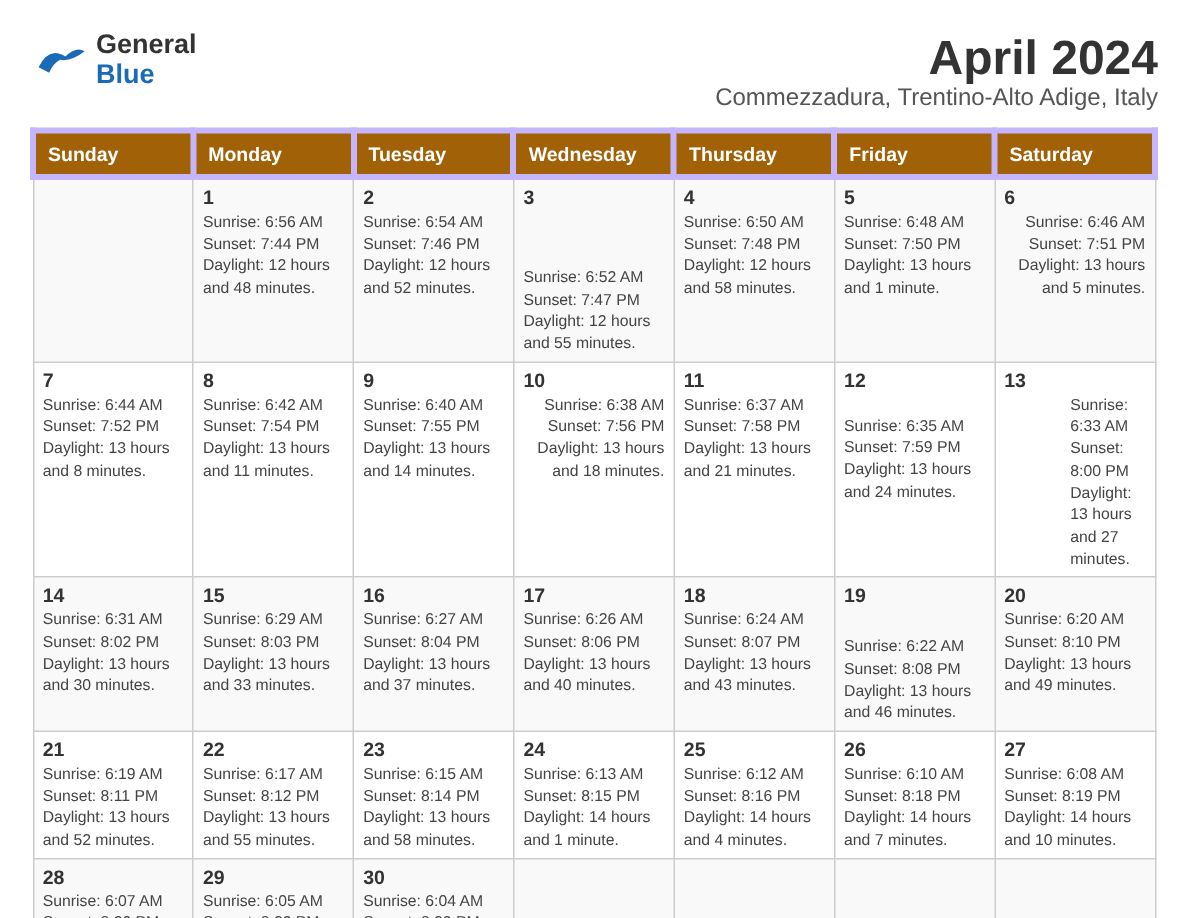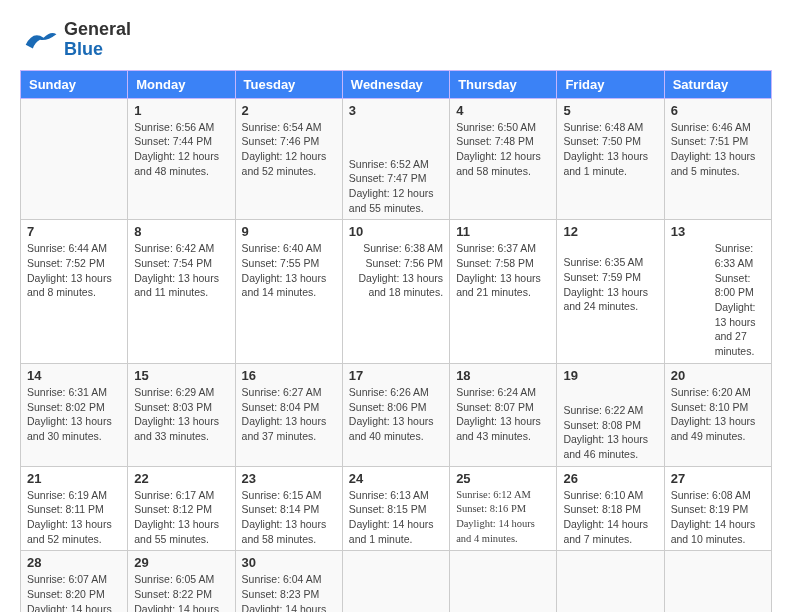--- a/index.html
+++ b/index.html
@@ -37,27 +37,27 @@
       font-size: 16px;
       font-weight: normal;
       color: #555;
     }
     table {
       width: 100%;
       border-collapse: collapse;
       font-size: 11px;
     }
     thead tr th {
-      background-color: #3b82f6;
+      background-color: #a16207;
       color: white;
       text-align: left;
       padding: 6px 8px;
       font-size: 13px;
       font-weight: bold;
-      border: 1px solid #c4b5fd;
+      border: 4px solid #c4b5fd;
     }
     tbody tr td {
       border: 1px solid #ccc;
       vertical-align: top;
       padding: 4px 6px;
       height: 80px;
       width: 107px;
     }
     tbody tr:nth-child(odd) td {
       background-color: #f9f9f9;
@@ -86,20 +86,24 @@
 
 <div class="header">
   <div class="logo-wrapper">
     <svg class="logo-bird" viewBox="0 0 50 35" xmlns="http://www.w3.org/2000/svg">
       <path d="M5 25 Q15 5 30 15 Q40 5 48 10 Q35 20 25 18 Q18 22 15 30 Z" fill="#1a6ab5"></path>
     </svg>
     <div>
       <div style="font-size:18px;font-weight:bold;color:#333;line-height:1.1;">General</div>
       <div style="font-size:18px;font-weight:bold;color:#1a6ab5;line-height:1.1;">Blue</div>
     </div>
+  </div>
+  <div class="title-section">
+    <h1>April 2024</h1>
+    <h2>Commezzadura, Trentino-Alto Adige, Italy</h2>
   </div>
 </div>
 
 <table>
   <thead>
     <tr>
       <th>Sunday</th>
       <th>Monday</th>
       <th>Tuesday</th>
       <th>Wednesday</th>
@@ -141,21 +145,21 @@
         </td>
         <td>
           <span class="day-number">5</span>
           <div class="day-info" style="white-space: pre-line;">Sunrise: 6:48 AM
 Sunset: 7:50 PM
 Daylight: 13 hours
 and 1 minute.</div>
         </td>
         <td>
           <span class="day-number">6</span>
-          <div class="day-info" style="white-space: pre-line;">Sunrise: 6:46 AM
+          <div class="day-info" style="white-space: pre-line; text-align: right;">Sunrise: 6:46 AM
 Sunset: 7:51 PM
 Daylight: 13 hours
 and 5 minutes.</div>
         </td>
       </tr>
       <tr>
         <td>
           <span class="day-number">7</span>
           <div class="day-info" style="white-space: pre-line;">Sunrise: 6:44 AM
 Sunset: 7:52 PM
@@ -280,21 +284,21 @@
         </td>
         <td>
           <span class="day-number">24</span>
           <div class="day-info" style="white-space: pre-line;">Sunrise: 6:13 AM
 Sunset: 8:15 PM
 Daylight: 14 hours
 and 1 minute.</div>
         </td>
         <td>
           <span class="day-number">25</span>
-          <div class="day-info" style="white-space: pre-line; font-family: Liberation Serif, serif;">Sunrise: 6:12 AM
+          <div class="day-info" style="white-space: pre-line;">Sunrise: 6:12 AM
 Sunset: 8:16 PM
 Daylight: 14 hours
 and 4 minutes.</div>
         </td>
         <td>
           <span class="day-number">26</span>
           <div class="day-info" style="white-space: pre-line;">Sunrise: 6:10 AM
 Sunset: 8:18 PM
 Daylight: 14 hours
 and 7 minutes.</div>

